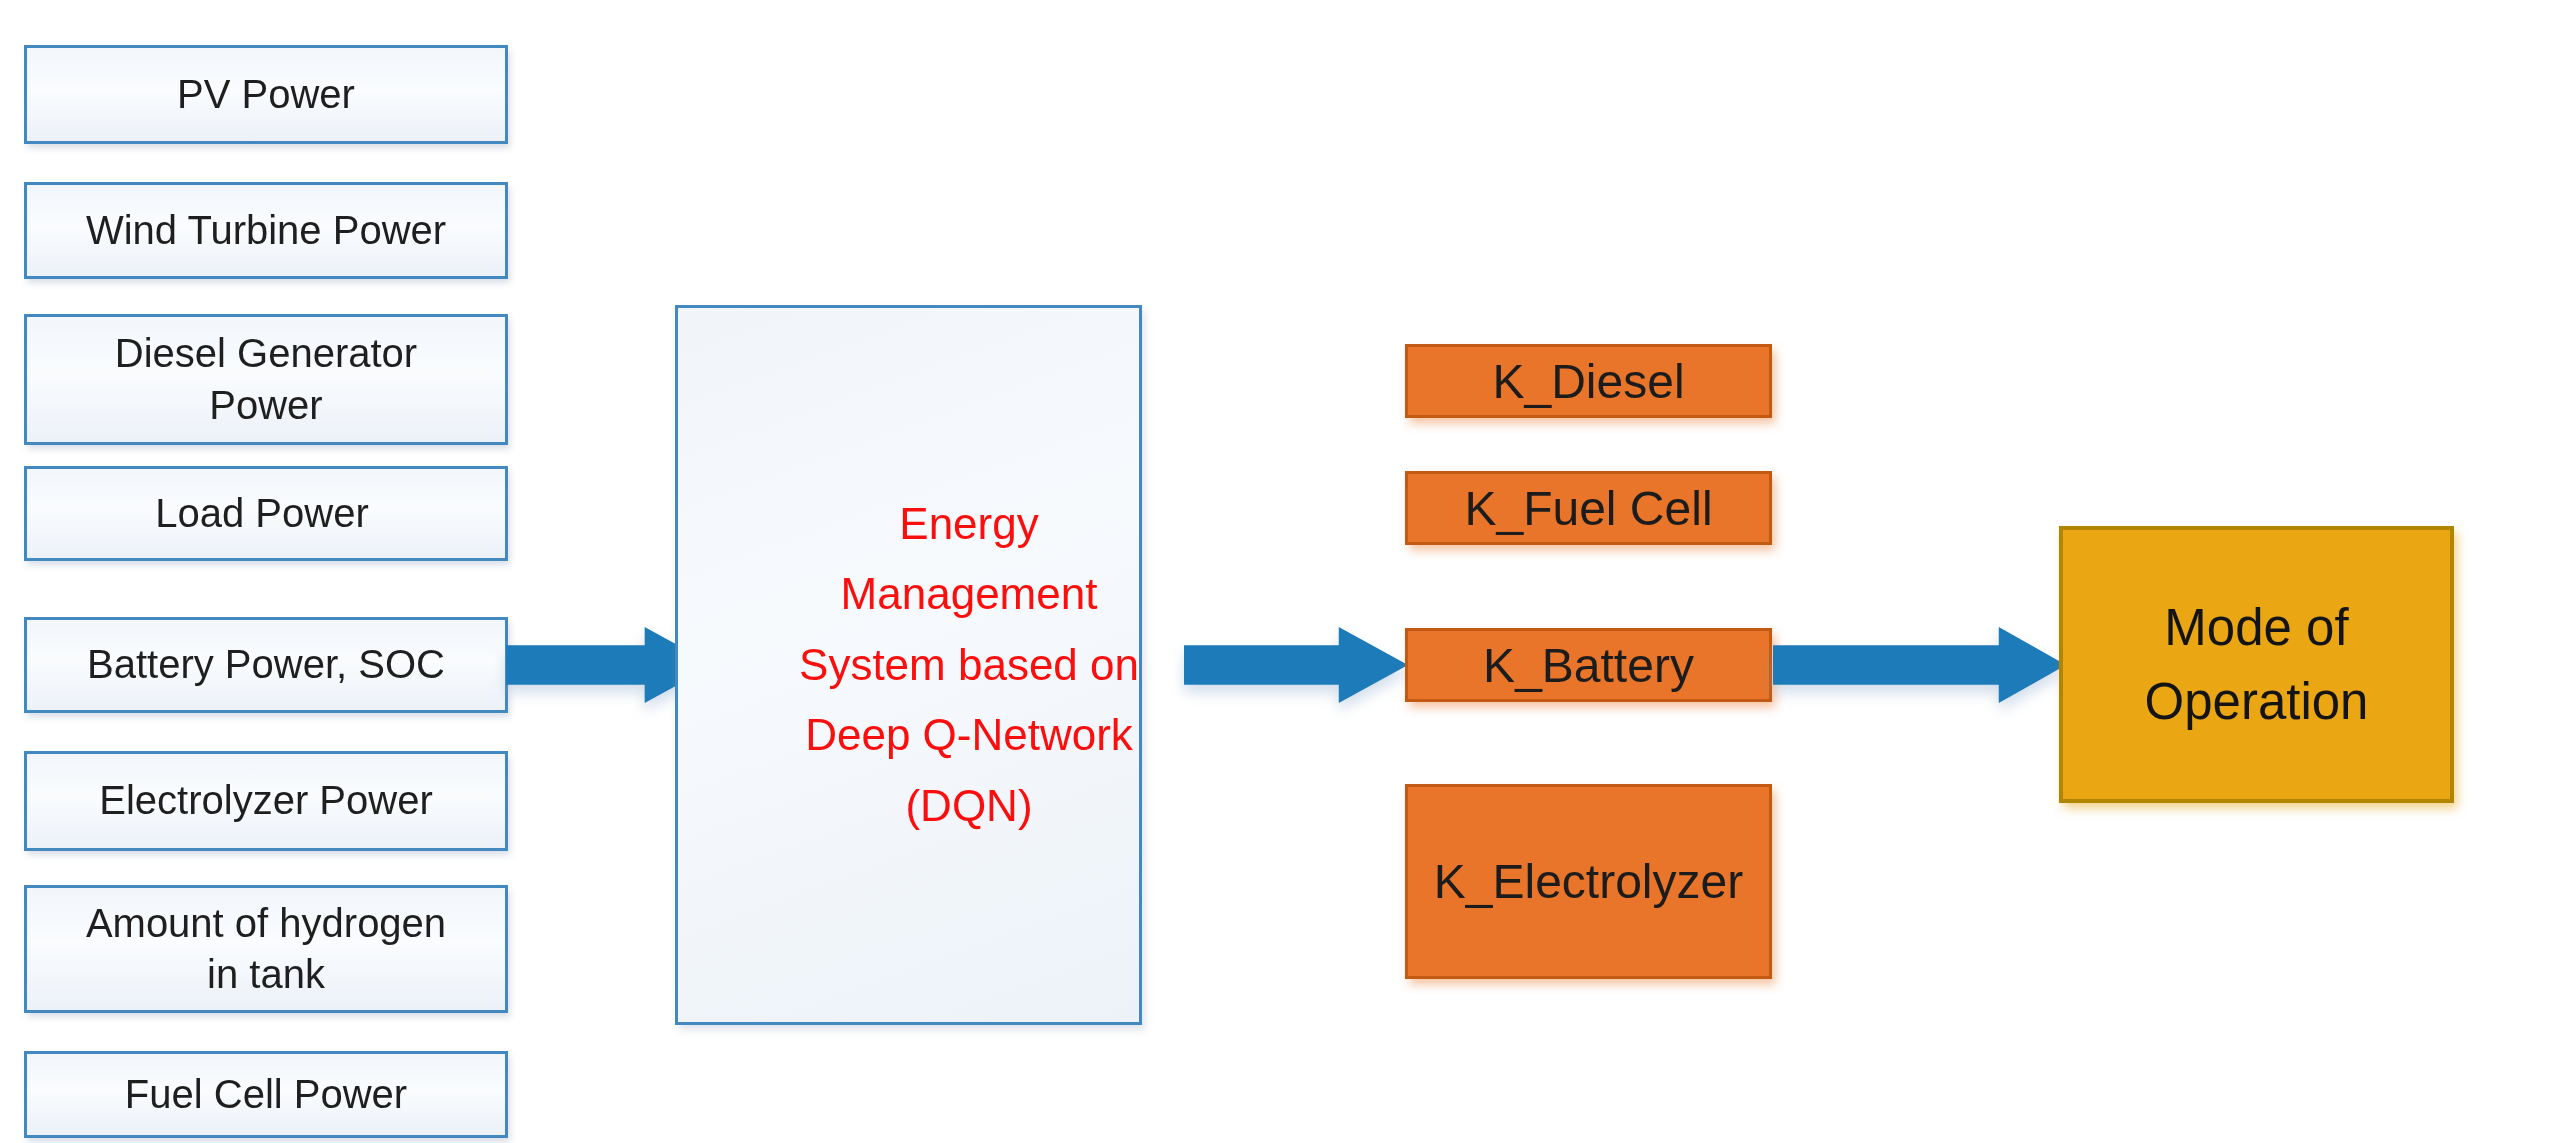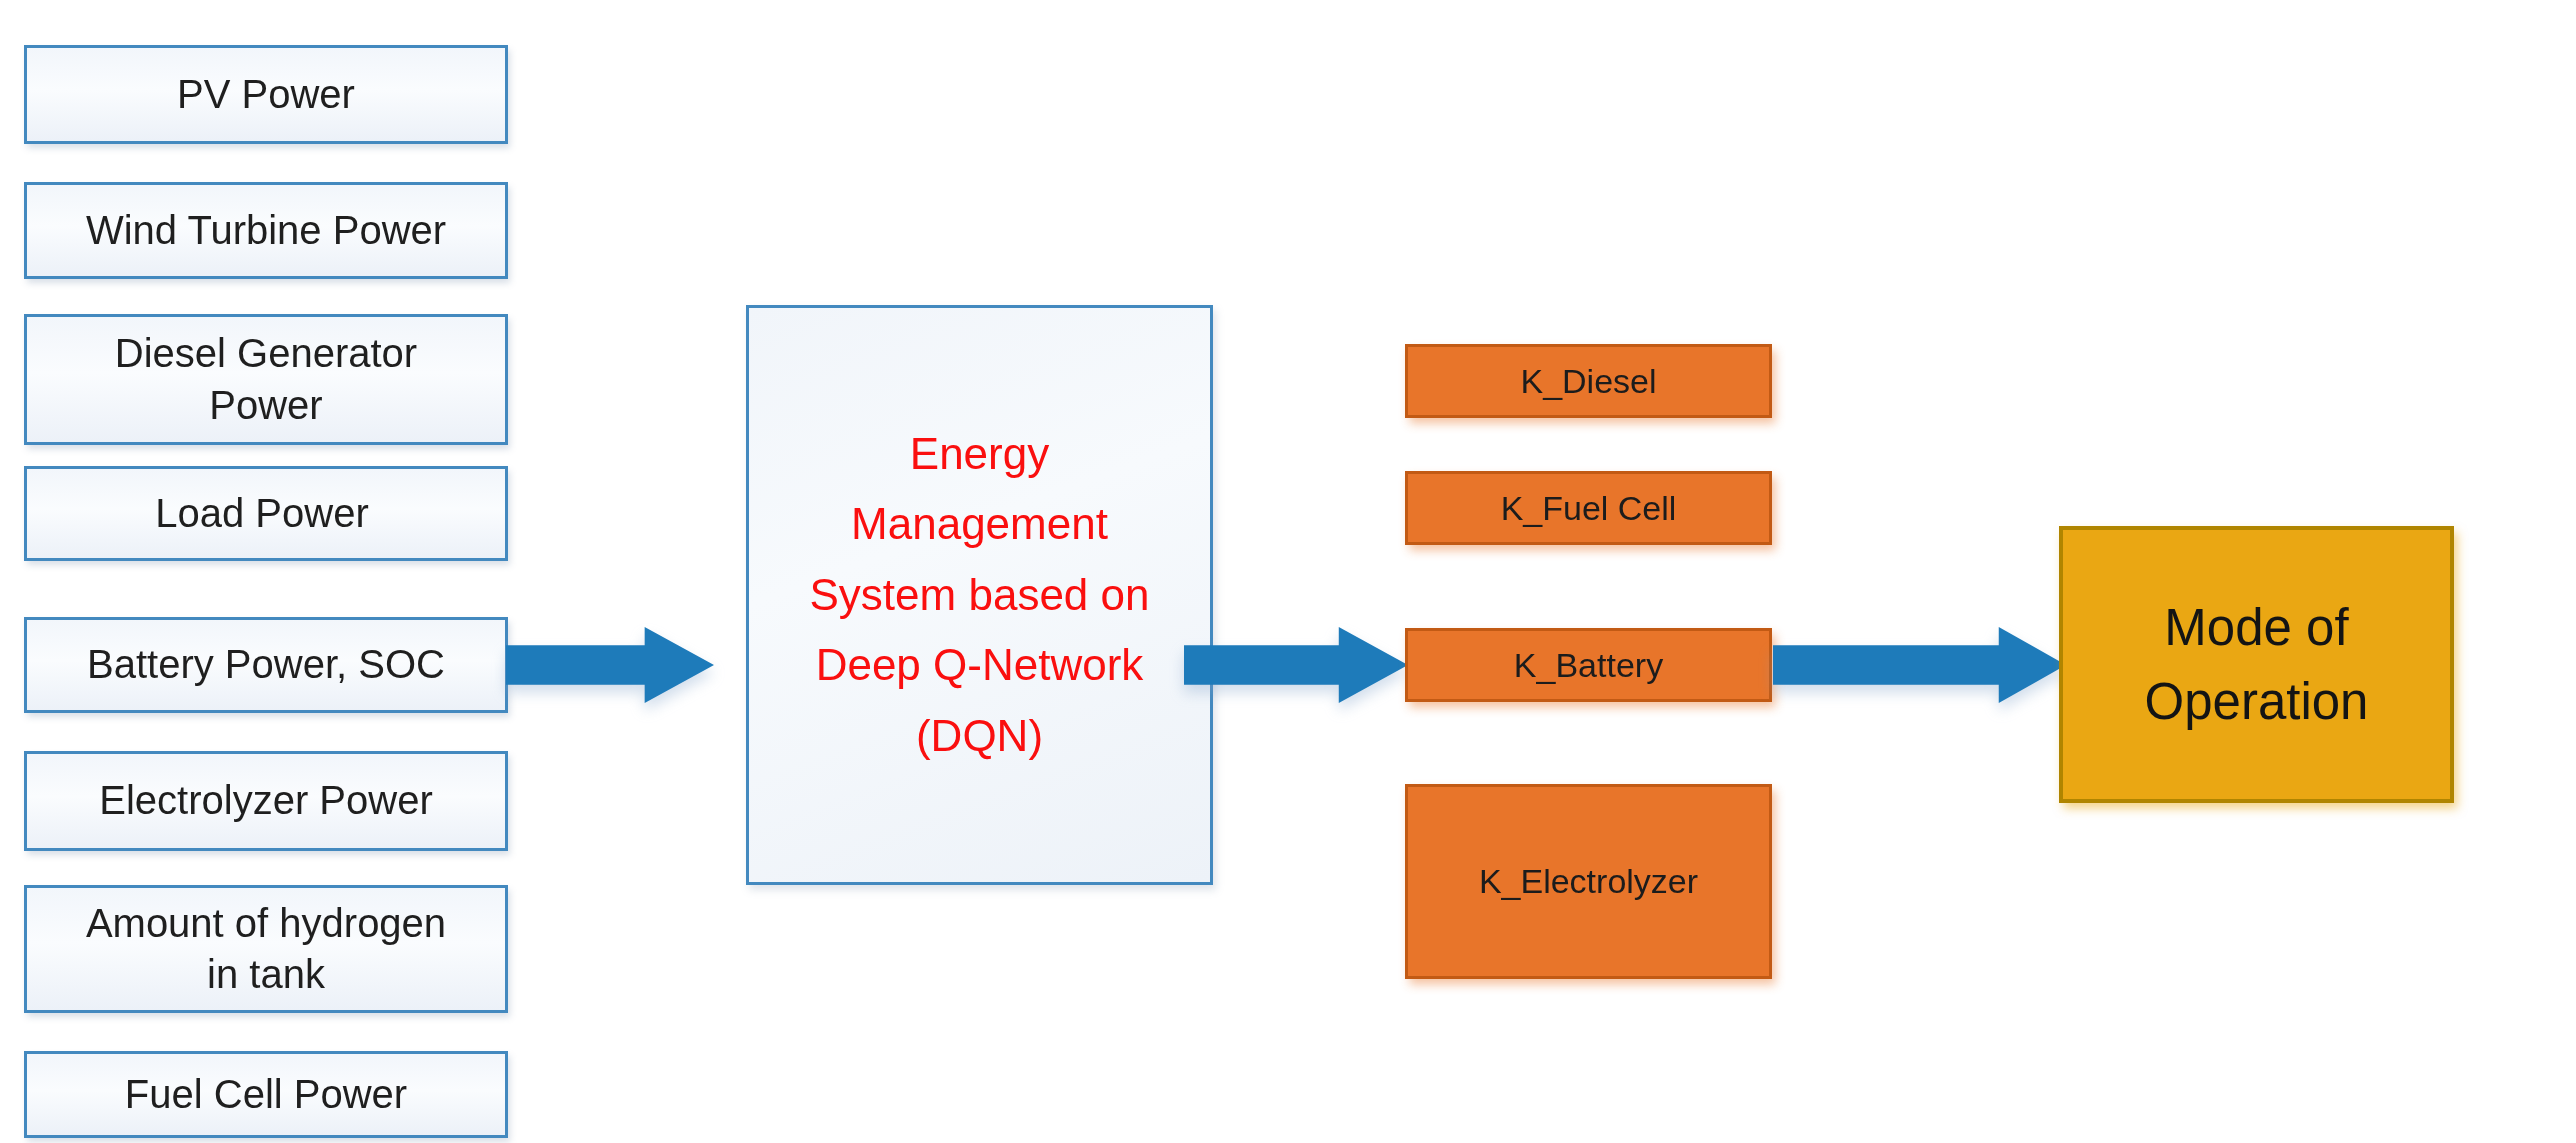--- a/index.html
+++ b/index.html
@@ -47,30 +47,30 @@
   .pos-in-2 { top: 290px;  height: 131px; }
   .pos-in-3 { top: 442px;  height: 95px; padding-left: 32px;  }
   .pos-in-4 { top: 593px;  height: 96px; }
   .pos-in-5 { top: 727px;  height: 100px; }
   .pos-in-6 { top: 861px;  height: 128px; }
   .pos-in-7 { top: 1027px; height: 87px; }
 
   
   .ems-box {
     position: absolute;
-    left: 746px;
+    left: 675px;
     top: 281px;
     width: 467px;
-    height: 580px;
+    height: 720px;
     border: 3.8px solid var(--input_border);
     background: linear-gradient(160deg, #F1F5FA 0%, #F7FAFD 40%, #EDF2F8 100%);
     box-shadow: 2.9px 4.8px 7.7px rgba(130, 150, 175, 0.25);
     display: flex;
     align-items: center;
-    justify-content: center;
+    justify-content: flex-end;
   }
   .ems-text {
     text-align: center;
     color: var(--ems_text);
     font-size: 44px;
     line-height: 1.6;
   }
   .ems-text span { display: block; }
 
   
@@ -78,21 +78,21 @@
     position: absolute;
     left: 1405px;
     width: 367px;
     border: 3.8px solid var(--output_border);
     background: var(--output_fill);
     box-shadow: 3.8px 5.8px 9.6px rgba(232, 117, 42, 0.45);
     display: flex;
     align-items: center;
     justify-content: center;
     text-align: center;
-    font-size: 34px;
+    font-size: 48px;
     color: #1c1c1c;
   }
   .pos-out-0 { top: 320px; height: 74px;  }
   .pos-out-1 { top: 447px; height: 74px;  }
   .pos-out-2 { top: 604px; height: 74px;  }
   .pos-out-3 { top: 760px; height: 195px; }
 
   
   .mode-box {
     position: absolute;

